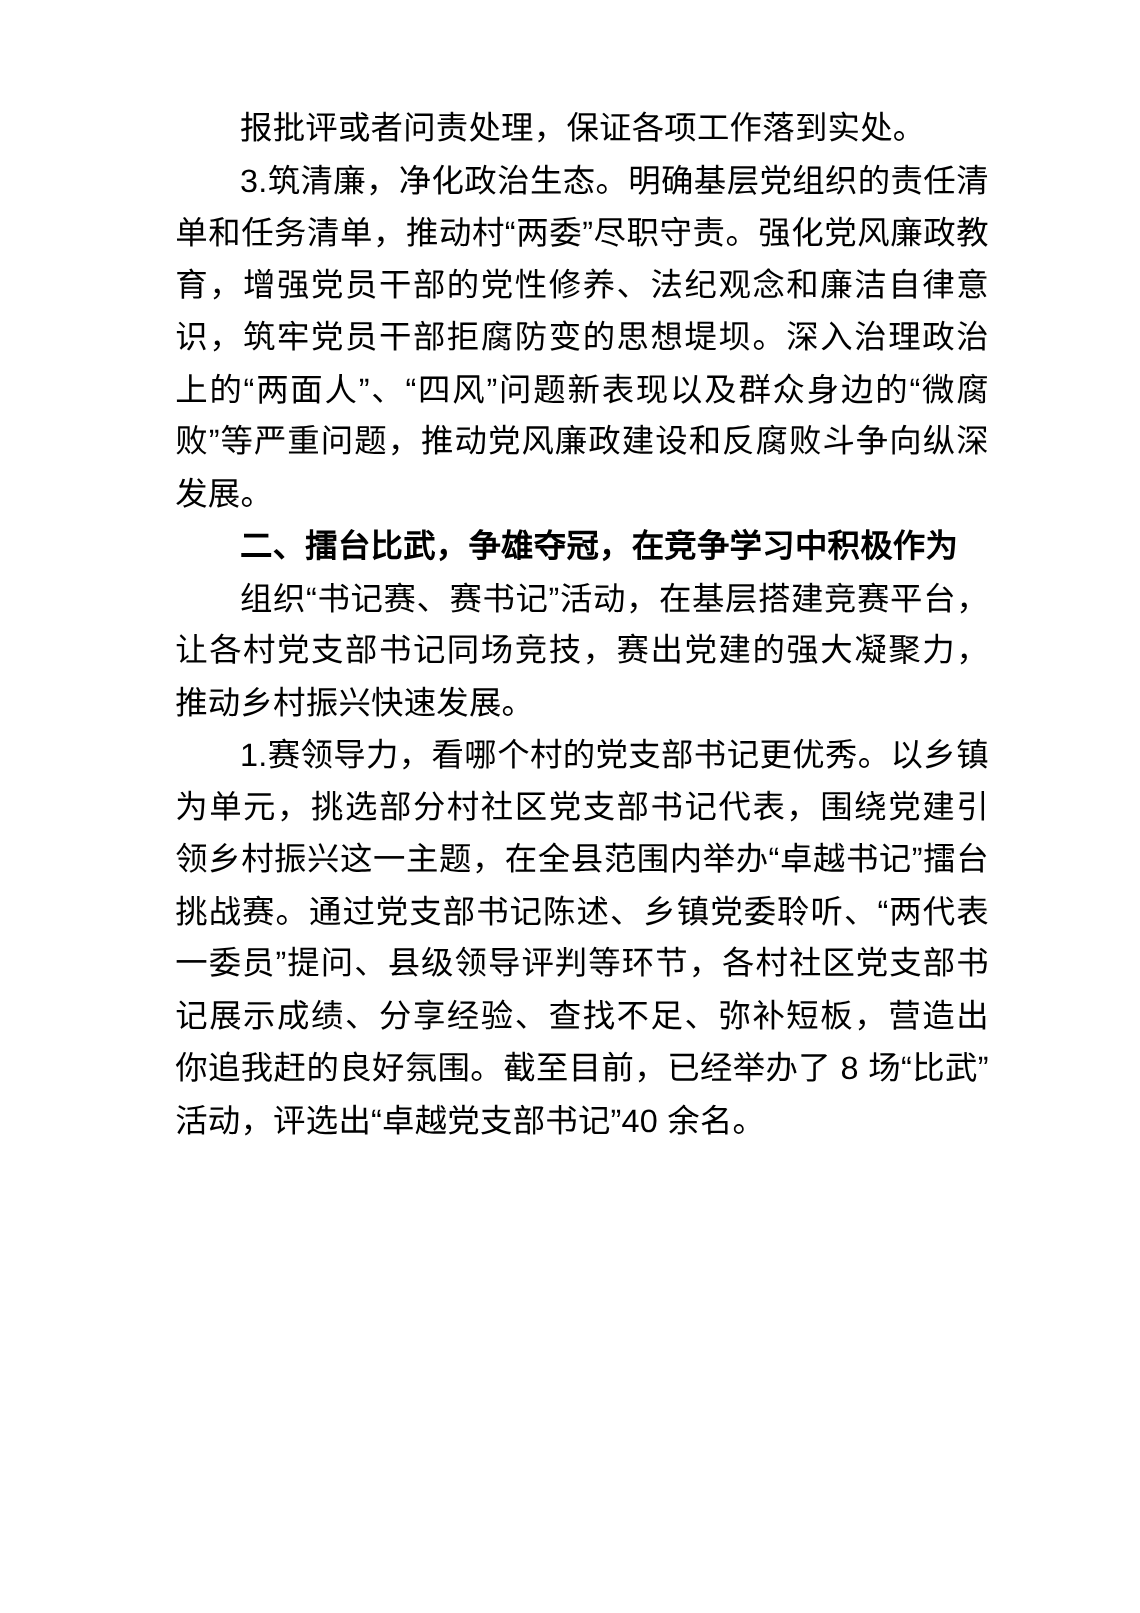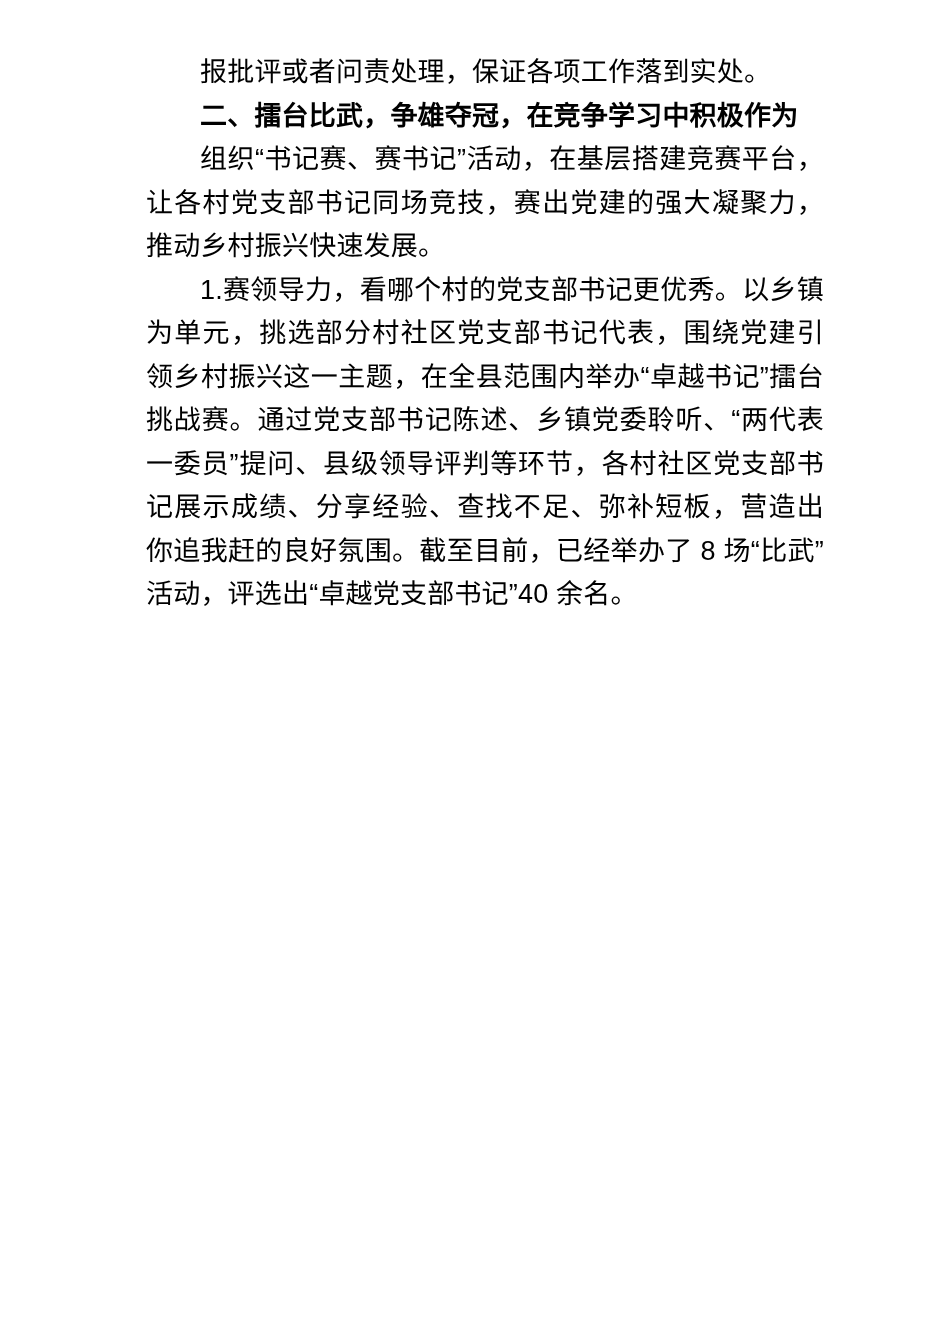--- a/index.html
+++ b/index.html
@@ -11,21 +11,21 @@
     width: 950px;
     height: 1344px;
     overflow: hidden;
     font-family: "Liberation Sans", sans-serif;
   }
   .page {
     box-sizing: border-box;
     width: 950px;
     height: 1344px;
     background: #ffffff;
-    padding: 51px 126px 0 146px;
+    padding: 86px 126px 0 146px;
   }
   .doc p {
     margin: 0;
     padding: 0;
     color: #000000;
     font-size: 27px;
     line-height: 43.5px;
     letter-spacing: 0.2px;
     text-indent: 2em;
     text-align: justify;
@@ -37,17 +37,18 @@
   .doc p.heading {
     font-weight: bold; 
   }
 </style>
 </head>
 <body>
 
 <div class="page">
   <div class="doc">
     <p>报批评或者问责处理，保证各项工作落到实处。</p>
+    <p>3.筑清廉，净化政治生态。明确基层党组织的责任清单和任务清单，推动村“两委”尽职守责。强化党风廉政教育，增强党员干部的党性修养、法纪观念和廉洁自律意识，筑牢党员干部拒腐防变的思想堤坝。深入治理政治上的“两面人”、“四风”问题新表现以及群众身边的“微腐败”等严重问题，推动党风廉政建设和反腐败斗争向纵深发展。</p>
     <p class="heading">二、擂台比武，争雄夺冠，在竞争学习中积极作为</p>
     <p>组织“书记赛、赛书记”活动，在基层搭建竞赛平台，让各村党支部书记同场竞技，赛出党建的强大凝聚力，推动乡村振兴快速发展。</p>
     <p>1.赛领导力，看哪个村的党支部书记更优秀。以乡镇为单元，挑选部分村社区党支部书记代表，围绕党建引领乡村振兴这一主题，在全县范围内举办“卓越书记”擂台挑战赛。通过党支部书记陈述、乡镇党委聆听、“两代表一委员”提问、县级领导评判等环节，各村社区党支部书记展示成绩、分享经验、查找不足、弥补短板，营造出你追我赶的良好氛围。截至目前，已经举办了 8 场“比武”活动，评选出“卓越党支部书记”40 余名。</p>
   </div>
 </div>
 
 </body></html>

